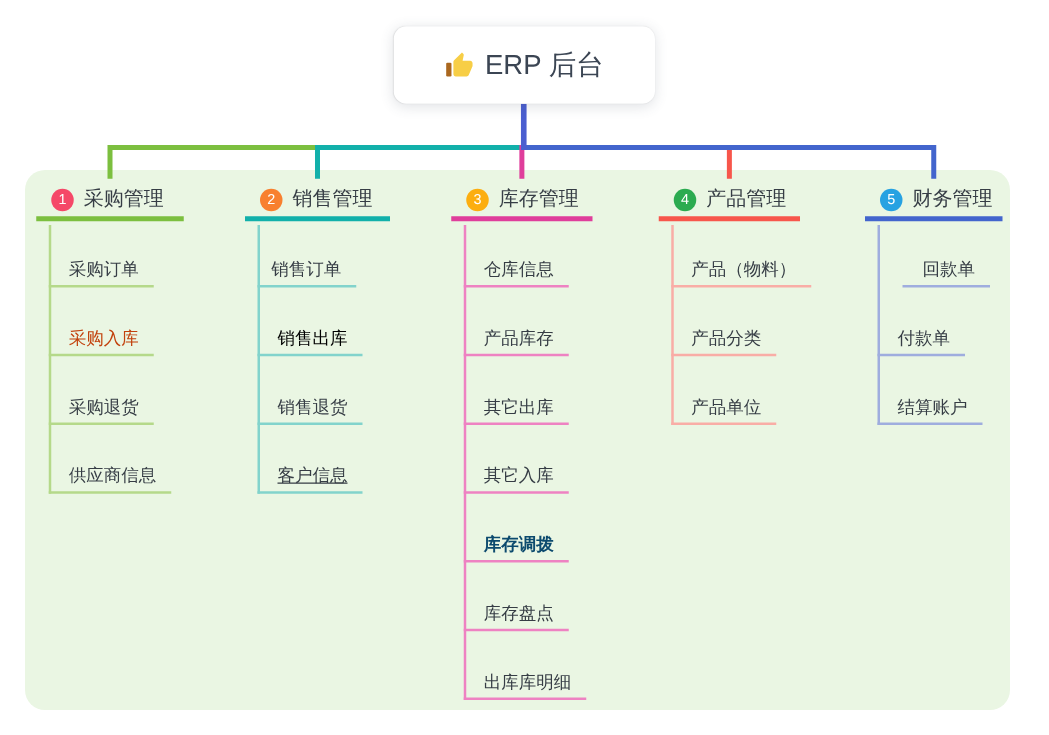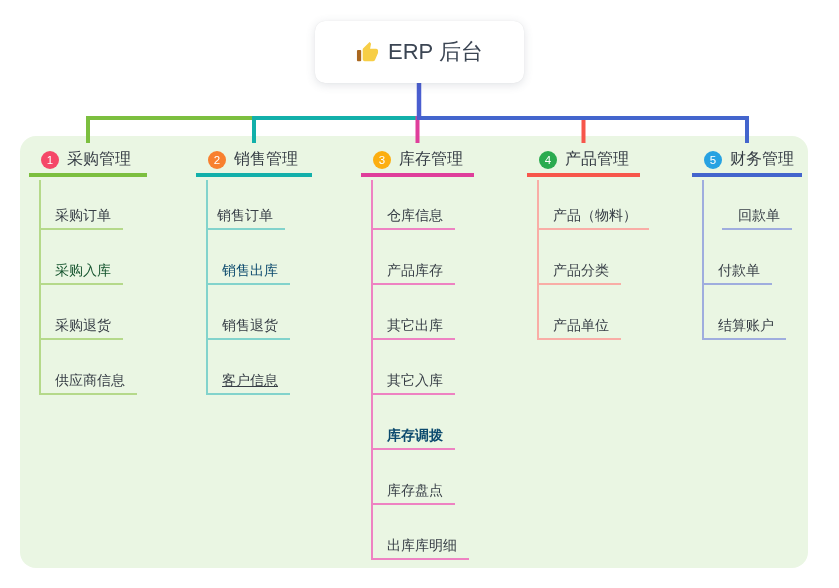--- a/index.html
+++ b/index.html
@@ -58,30 +58,30 @@
     <span>ERP 后台</span>
   </div>
 
   <div id="branches">
       <div class="branch-label" style="left: 29px; width: 118px; border-bottom-color: rgb(124, 191, 63); color: rgb(54, 61, 69);">
         <span class="badge" style="background: rgb(245, 72, 104);">1</span>
         <span>采购管理</span>
       </div>
       <div class="spine" style="left: 39px; top: 180px; height: 215px; background: rgb(181, 217, 138);"></div>
       <div class="child" style="left: 39px; top: 204px; border-bottom-color: rgb(181, 217, 138); color: rgb(54, 61, 69);">采购订单</div>
-      <div class="child" style="left: 39px; top: 259px; border-bottom-color: rgb(181, 217, 138); color: #14532d;">采购入库</div>
+      <div class="child" style="left: 39px; top: 259px; border-bottom-color: rgb(181, 217, 138); color: #c2410c;">采购入库</div>
       <div class="child" style="left: 39px; top: 314px; border-bottom-color: rgb(181, 217, 138); color: rgb(54, 61, 69); text-align: right;">采购退货</div>
       <div class="child" style="left: 39px; top: 369px; border-bottom-color: rgb(181, 217, 138); color: rgb(54, 61, 69);">供应商信息</div>
       <div class="branch-label" style="left: 196px; width: 116px; border-bottom-color: rgb(18, 176, 170); color: rgb(54, 61, 69);">
         <span class="badge" style="background: rgb(248, 128, 47);">2</span>
         <span>销售管理</span>
       </div>
       <div class="spine" style="left: 206px; top: 180px; height: 215px; background: rgb(130, 211, 204);"></div>
       <div class="child" style="left: 206px; top: 204px; border-bottom-color: rgb(130, 211, 204); color: rgb(54, 61, 69); padding-left: 11px;">销售订单</div>
-      <div class="child" style="left: 206px; top: 259px; border-bottom-color: rgb(130, 211, 204); color: #0c4a6e;">销售出库</div>
+      <div class="child" style="left: 206px; top: 259px; border-bottom-color: rgb(130, 211, 204); color: #000000;">销售出库</div>
       <div class="child" style="left: 206px; top: 314px; border-bottom-color: rgb(130, 211, 204); color: rgb(54, 61, 69);">销售退货</div>
       <div class="child" style="left: 206px; top: 369px; border-bottom-color: rgb(130, 211, 204); color: rgb(54, 61, 69); text-decoration: underline;">客户信息</div>
       <div class="branch-label" style="left: 361px; width: 113px; border-bottom-color: rgb(223, 62, 155); color: rgb(54, 61, 69);">
         <span class="badge" style="background: rgb(252, 174, 16);">3</span>
         <span>库存管理</span>
       </div>
       <div class="spine" style="left: 371px; top: 180px; height: 380px; background: rgb(238, 130, 194);"></div>
       <div class="child" style="left: 371px; top: 204px; border-bottom-color: rgb(238, 130, 194); color: rgb(54, 61, 69); text-align: right;">仓库信息</div>
       <div class="child" style="left: 371px; top: 259px; border-bottom-color: rgb(238, 130, 194); color: rgb(54, 61, 69); text-align: right;">产品库存</div>
       <div class="child" style="left: 371px; top: 314px; border-bottom-color: rgb(238, 130, 194); color: rgb(54, 61, 69);">其它出库</div>

